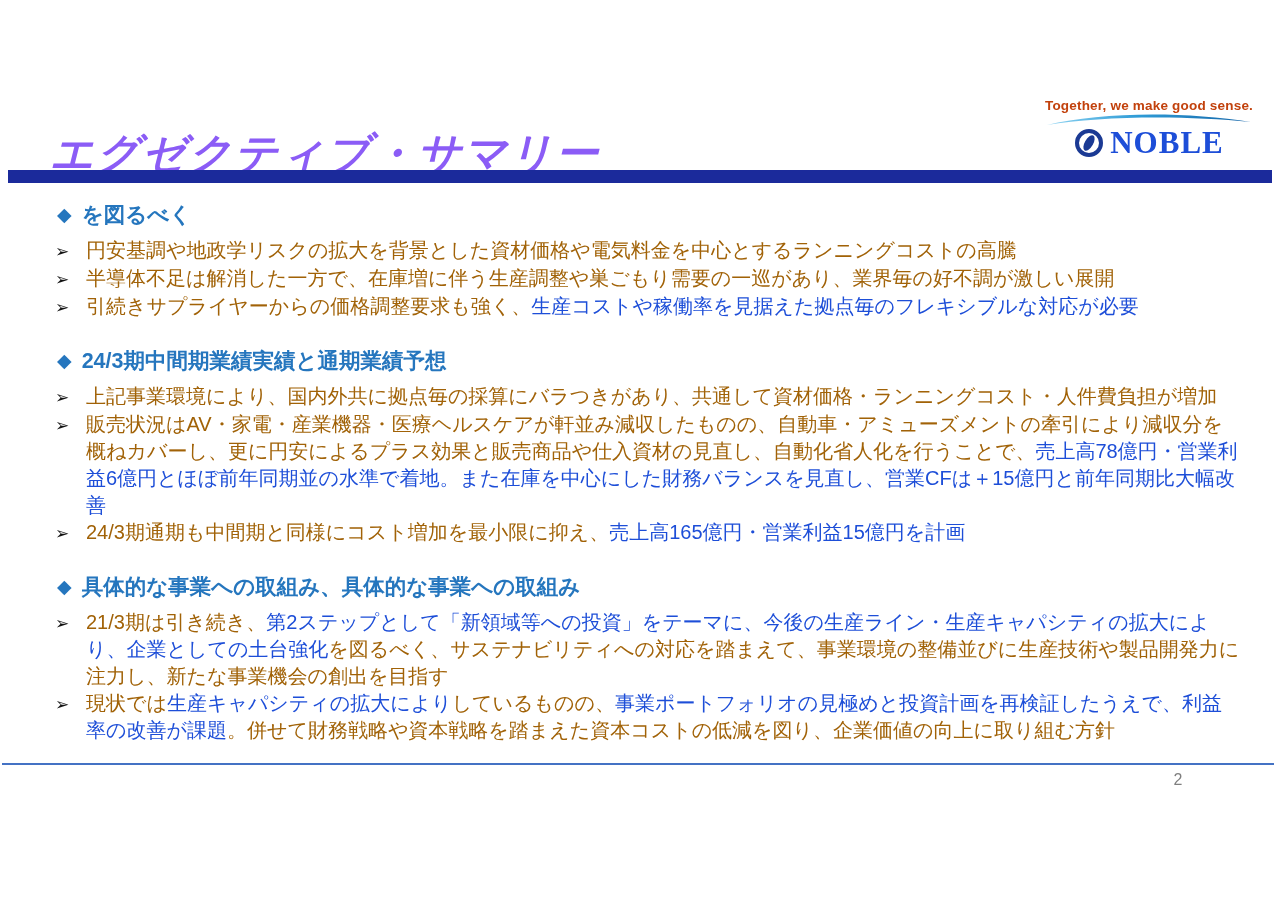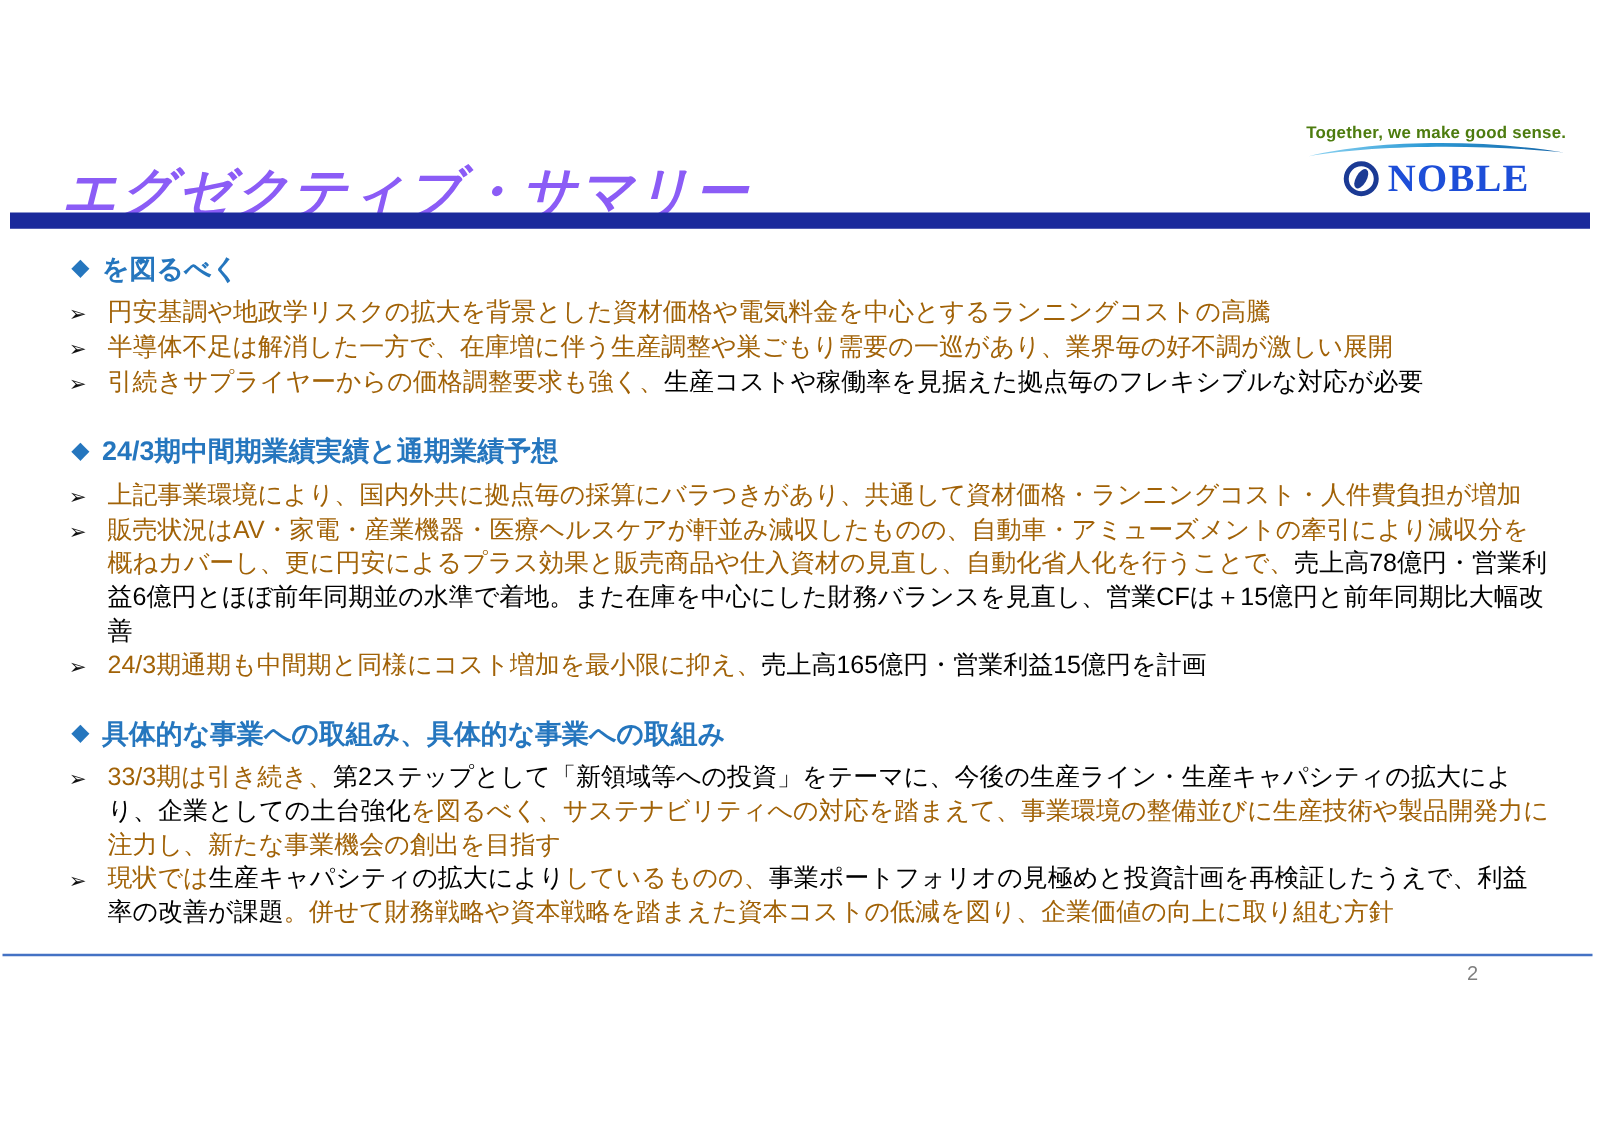--- a/index.html
+++ b/index.html
@@ -6,21 +6,21 @@
   body{width:1280px;height:904px;font-family:"Liberation Sans","DejaVu Sans",sans-serif;}
   .slide{position:relative;width:1280px;height:904px;background:#ffffff;overflow:hidden;}
 
   
   .title{
     position:absolute;left:50px;top:96px;
     font-size:43px;font-weight:bold;font-style:italic;
     color:#8b5cf6;letter-spacing:2px;white-space:nowrap;
   }
   .logo{position:absolute;right:22px;top:98px;width:218px;text-align:center;}
-  .logo-tagline{font-size:13.5px;font-weight:bold;color:#4d7c0f;letter-spacing:0.2px;white-space:nowrap;}
+  .logo-tagline{font-size:13.5px;font-weight:bold;color:#c2410c;letter-spacing:0.2px;white-space:nowrap;}
   .logo-swoosh{display:block;margin:1px auto 0 auto;}
   .brand-row{display:flex;align-items:center;justify-content:center;gap:6px;margin-top:0;}
   .brand-text{
     font-family:"Liberation Serif","DejaVu Serif",serif;
     font-weight:bold;font-size:31px;color:#1d4ed8;letter-spacing:1px;line-height:1;
   }
   .divider{position:absolute;left:8px;top:170px;width:1264px;height:13px;background:#1B2A9B;}
 
   
   .content{position:absolute;left:55px;top:200px;width:1186px;}
@@ -29,21 +29,21 @@
     display:flex;align-items:center;gap:10px;
     color:#2576BE;font-weight:bold;font-size:21.5px;
     margin:0 0 8px 2px;
   }
   .section + .section .sec-head{margin-top:25px;}
   .diamond{font-size:19px;line-height:1;}
   .bullets{list-style:none;margin:0;padding:0;}
   .bullet{display:flex;font-size:20px;line-height:27px;color:#151515;}
   .arrow{flex:none;width:31px;font-size:17px;color:#111;padding-top:1px;}
   .btext{flex:1;}
-  .seg-red{color:#000000;}
+  .seg-red{color:#1d4ed8;}
   .seg-black{color:#a16207;}
 
   
   .footer-line{position:absolute;left:2px;top:763px;width:1272px;height:2px;background:#4472C4;}
   .page-number{position:absolute;left:1150px;top:771px;width:56px;text-align:center;
     font-size:16px;color:#7f7f7f;}
 </style>
 </head>
 <body>
 
@@ -116,21 +116,21 @@
         </ul>
       </section>
       <section class="section">
         <div class="sec-head">
           <span class="diamond">◆</span>
           <span>具体的な事業への取組み、具体的な事業への取組み</span>
         </div>
         <ul class="bullets">
           <li class="bullet">
             <span class="arrow">➢</span>
-            <span class="btext"><span class="seg-black">33/3期は引き続き、</span><span class="seg-red">第2ステップとして「新領域等への投資」をテーマに、今後の生産ライン・生産キャパシティの拡大により、企業としての土台強化</span><span class="seg-black">を図るべく、サステナビリティへの対応を踏まえて、事業環境の整備並びに生産技術や製品開発力に注力し、新たな事業機会の創出を目指す</span></span>
+            <span class="btext"><span class="seg-black">21/3期は引き続き、</span><span class="seg-red">第2ステップとして「新領域等への投資」をテーマに、今後の生産ライン・生産キャパシティの拡大により、企業としての土台強化</span><span class="seg-black">を図るべく、サステナビリティへの対応を踏まえて、事業環境の整備並びに生産技術や製品開発力に注力し、新たな事業機会の創出を目指す</span></span>
           </li>
           <li class="bullet">
             <span class="arrow">➢</span>
             <span class="btext"><span class="seg-black">現状では</span><span class="seg-red">生産キャパシティの拡大により</span><span class="seg-black">しているものの、</span><span class="seg-red">事業ポートフォリオの見極めと投資計画を再検証したうえで、利益率の改善が課題</span><span class="seg-black">。併せて財務戦略や資本戦略を踏まえた資本コストの低減を図り、企業価値の向上に取り組む方針</span></span>
           </li>
         </ul>
       </section>
     </main>
 
   <div class="footer-line"></div>

